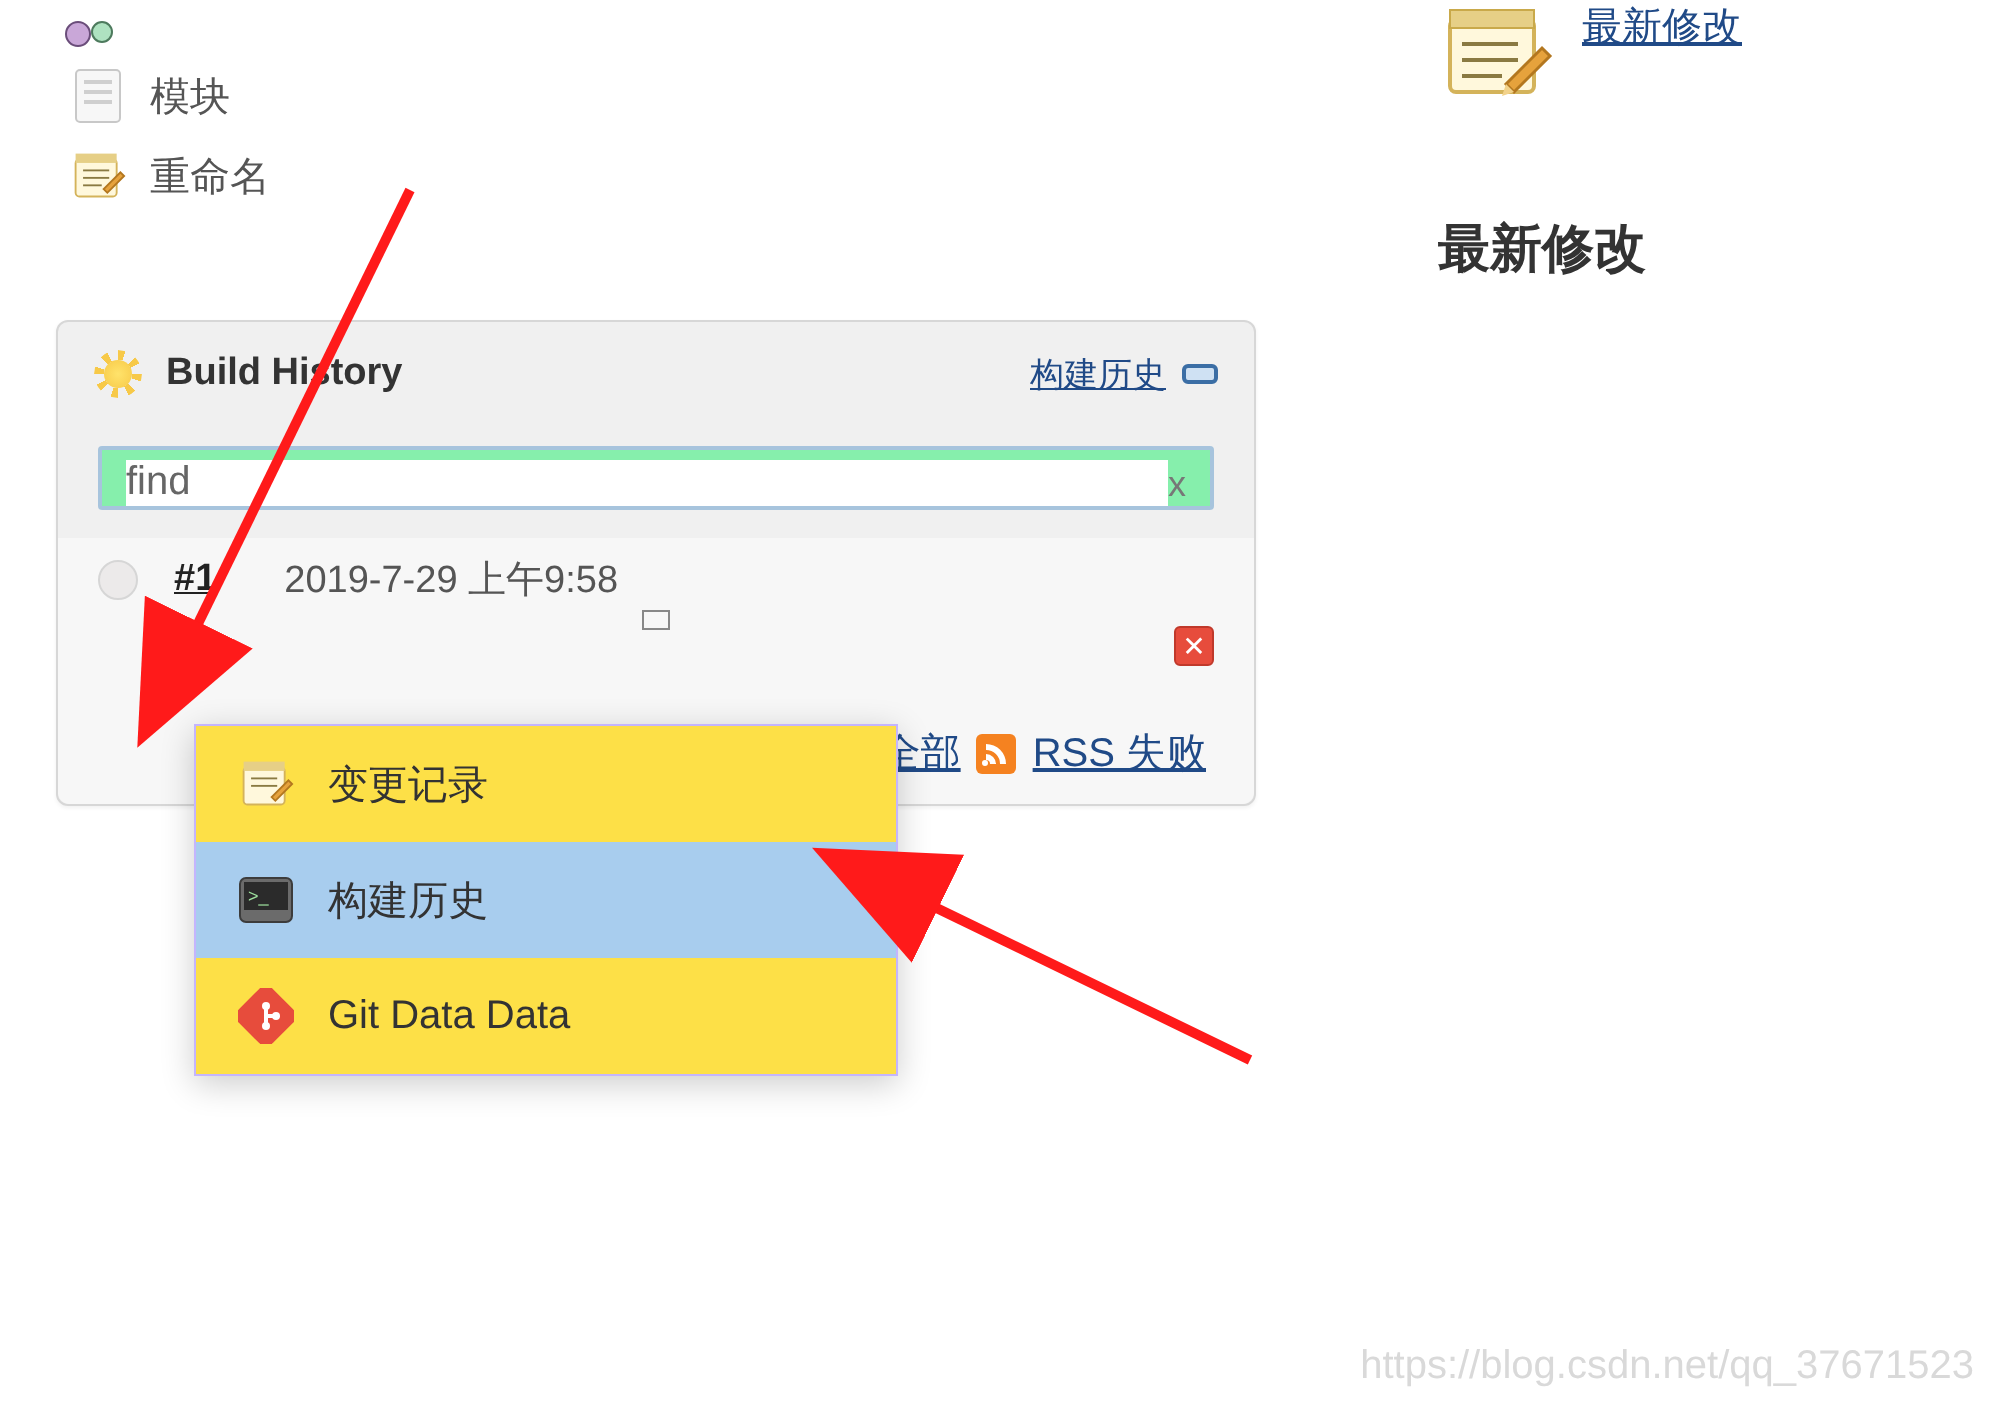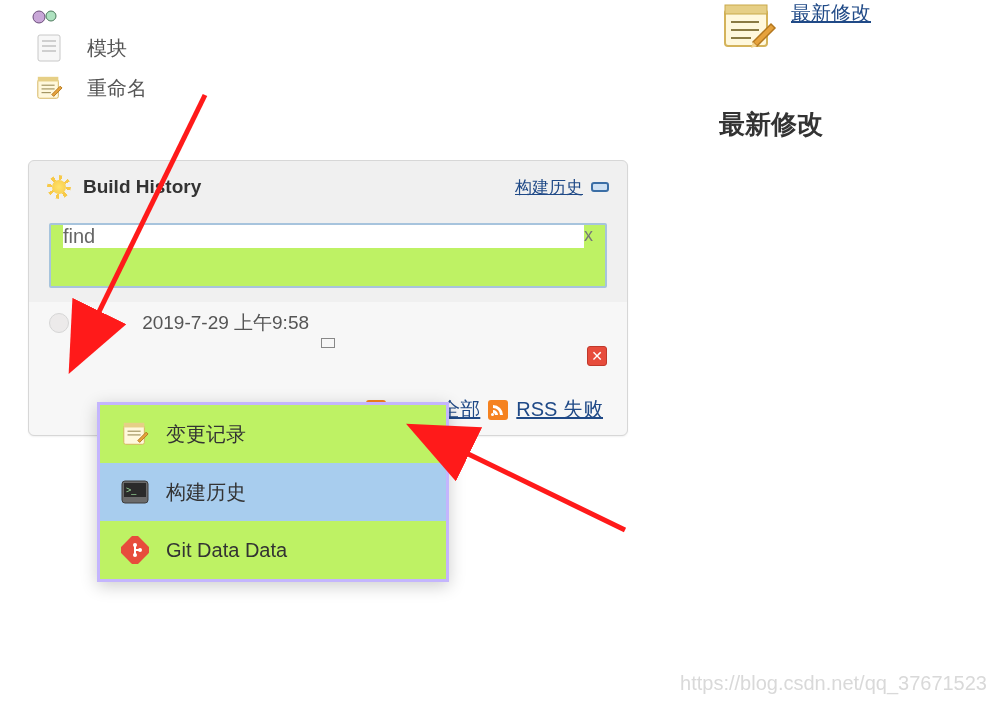--- a/index.html
+++ b/index.html
@@ -18,21 +18,21 @@
   
   .sidebar {
     position: absolute;
     left: 35px;
     top: 0;
   }
   .sidebar-row {
     display: flex;
     align-items: center;
     height: 40px;
-    gap: 24px;
+    gap: 12px;
   }
   .sidebar-row .label {
     color: #555;
     font-size: 20px;
   }
   .icon-box {
     width: 28px; height: 28px;
     display: flex; align-items: center; justify-content: center;
   }
 
@@ -67,25 +67,25 @@
     width: 18px; height: 10px;
     border: 2px solid #3b6ea5;
     border-radius: 3px;
     background: #cfe1f3;
   }
   .search-wrap {
     padding: 10px 20px 14px;
   }
   .search-box {
     display: flex;
-    align-items: flex-start;
-    background: #bef264;
+    align-items: flex-end;
+    background: #86efac;
     border: 2px solid #a7c4dd;
     border-radius: 2px;
-    height: 65px;
+    height: 32px;
     padding: 0 12px;
   }
   .search-input {
     flex: 1;
     border: none;
     outline: none;
     font-size: 20px;
     color: #666;
   }
   .search-clear {
@@ -141,24 +141,23 @@
   .rss-icon {
     width:20px;height:20px;background:#f58220;border-radius:3px;
     display:flex;align-items:center;justify-content:center;
   }
 
   
   .ctx-menu {
     position:absolute;
     left: 97px; top: 362px;
     width: 352px;
-    background:#bef264;
-    border:3px solid #c4b5fd;
+    background:#fde047;
+    border:1px solid #c4b5fd;
     box-shadow: 0 4px 16px rgba(0,0,0,0.2);
-    margin-top: 40px;
   }
   .ctx-item {
     display:flex; align-items:center;
     gap: 16px;
     padding: 14px 20px;
     font-size: 20px;
     color: #333;
   }
   .ctx-item.highlight {
     background: #a8cdee;

